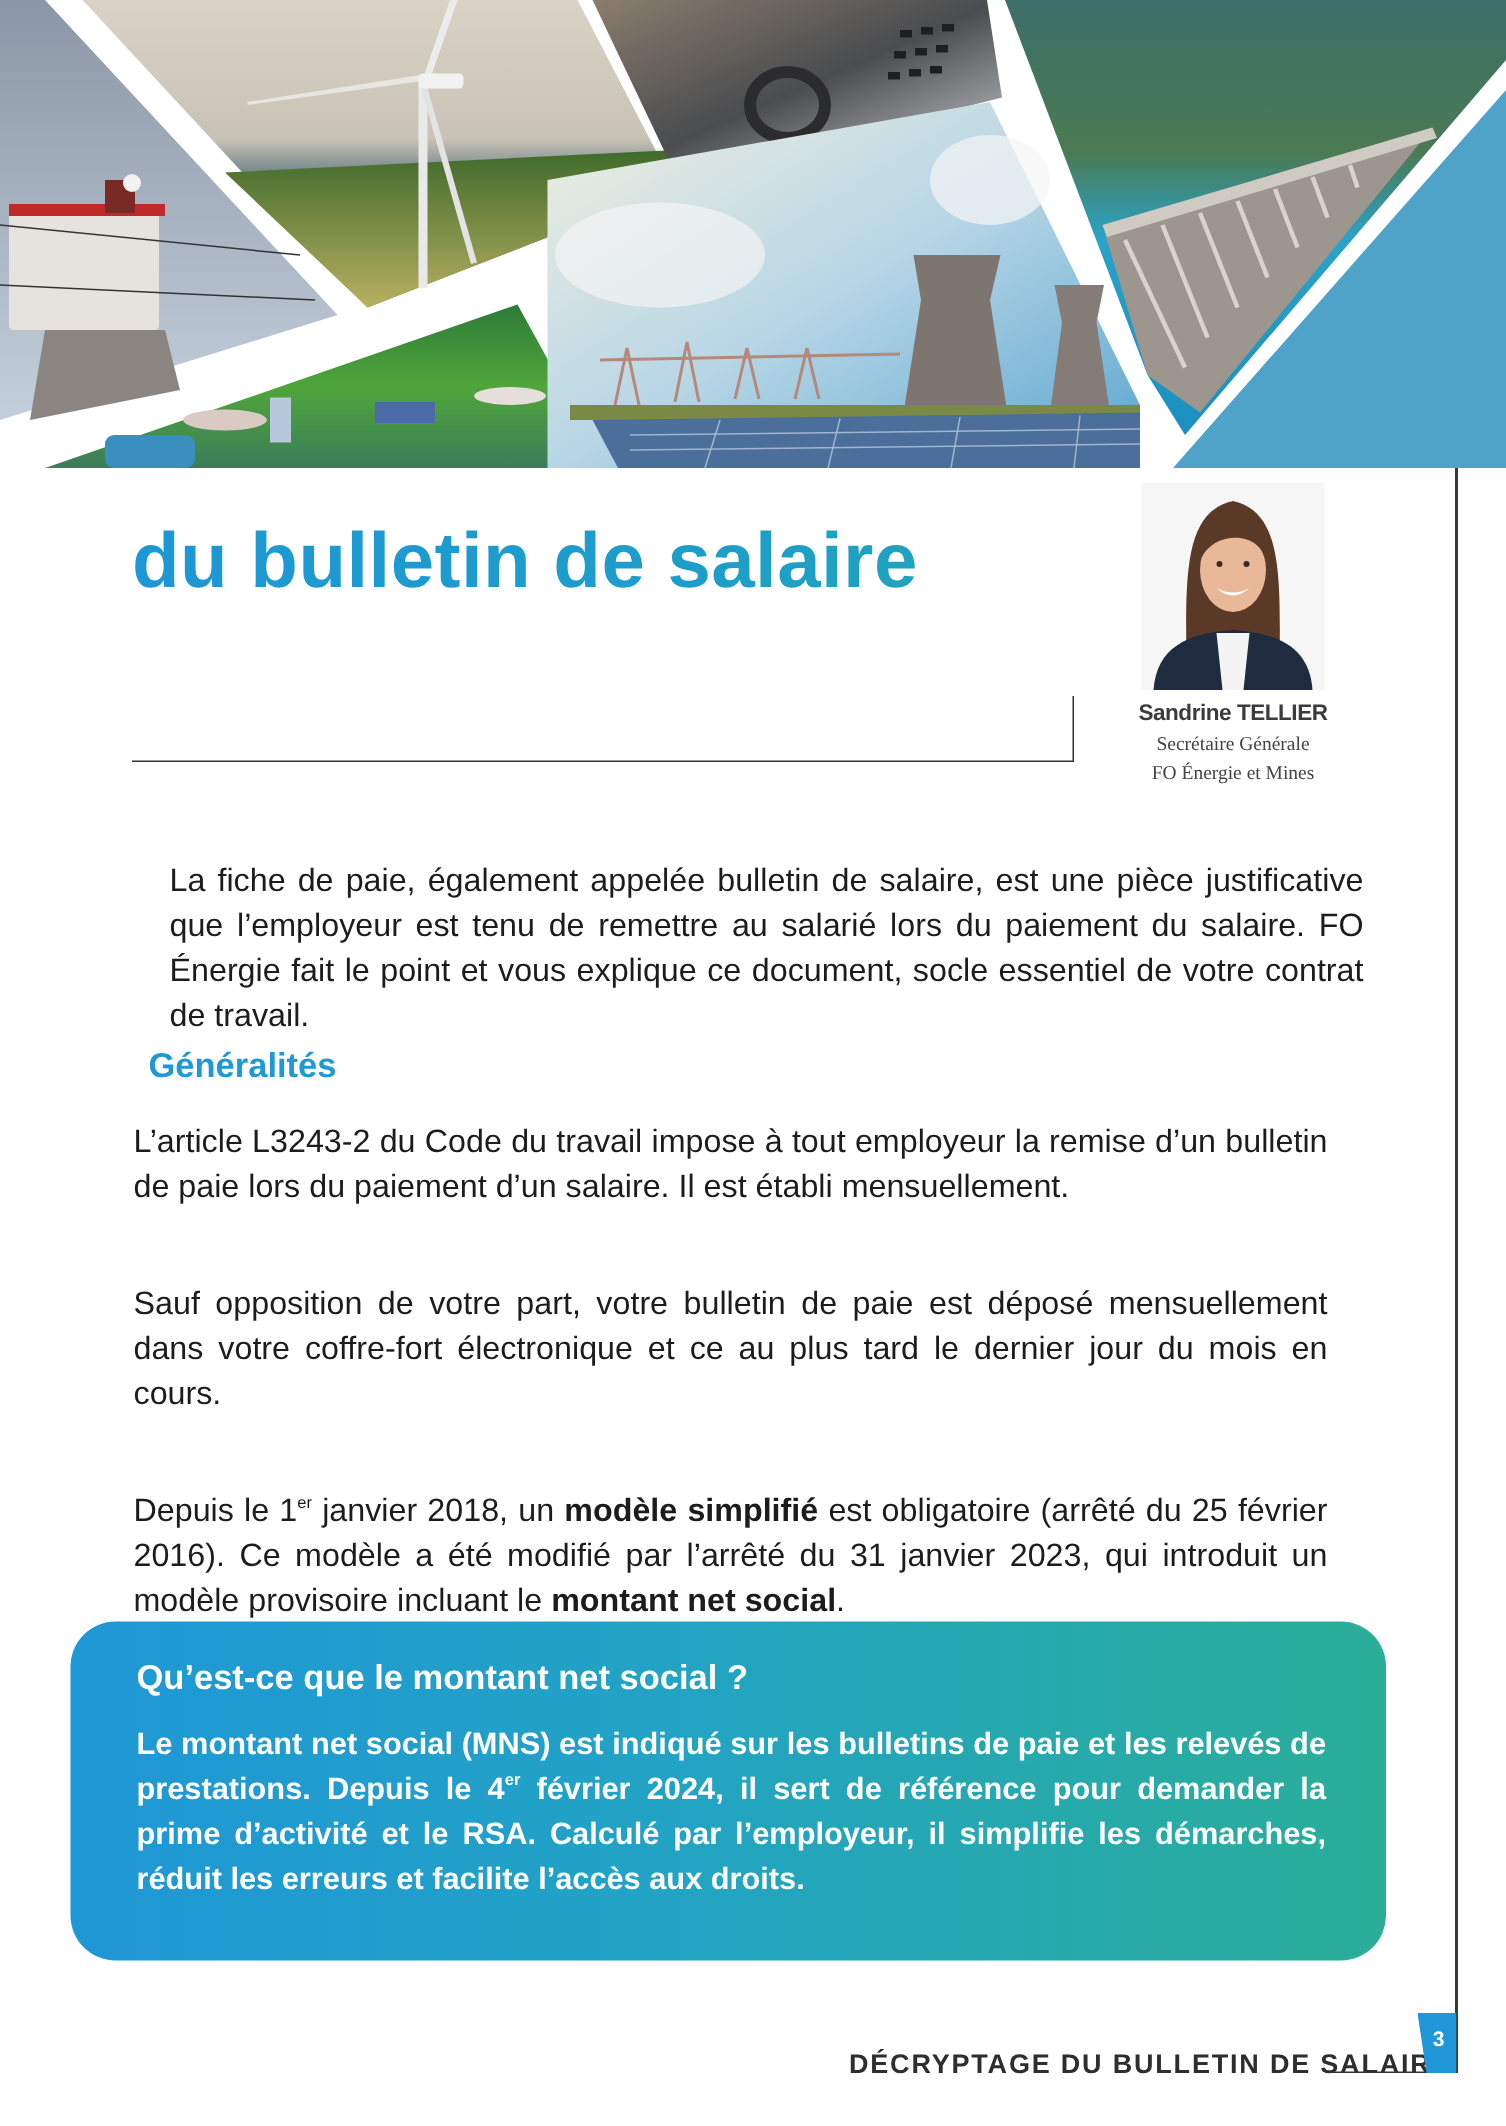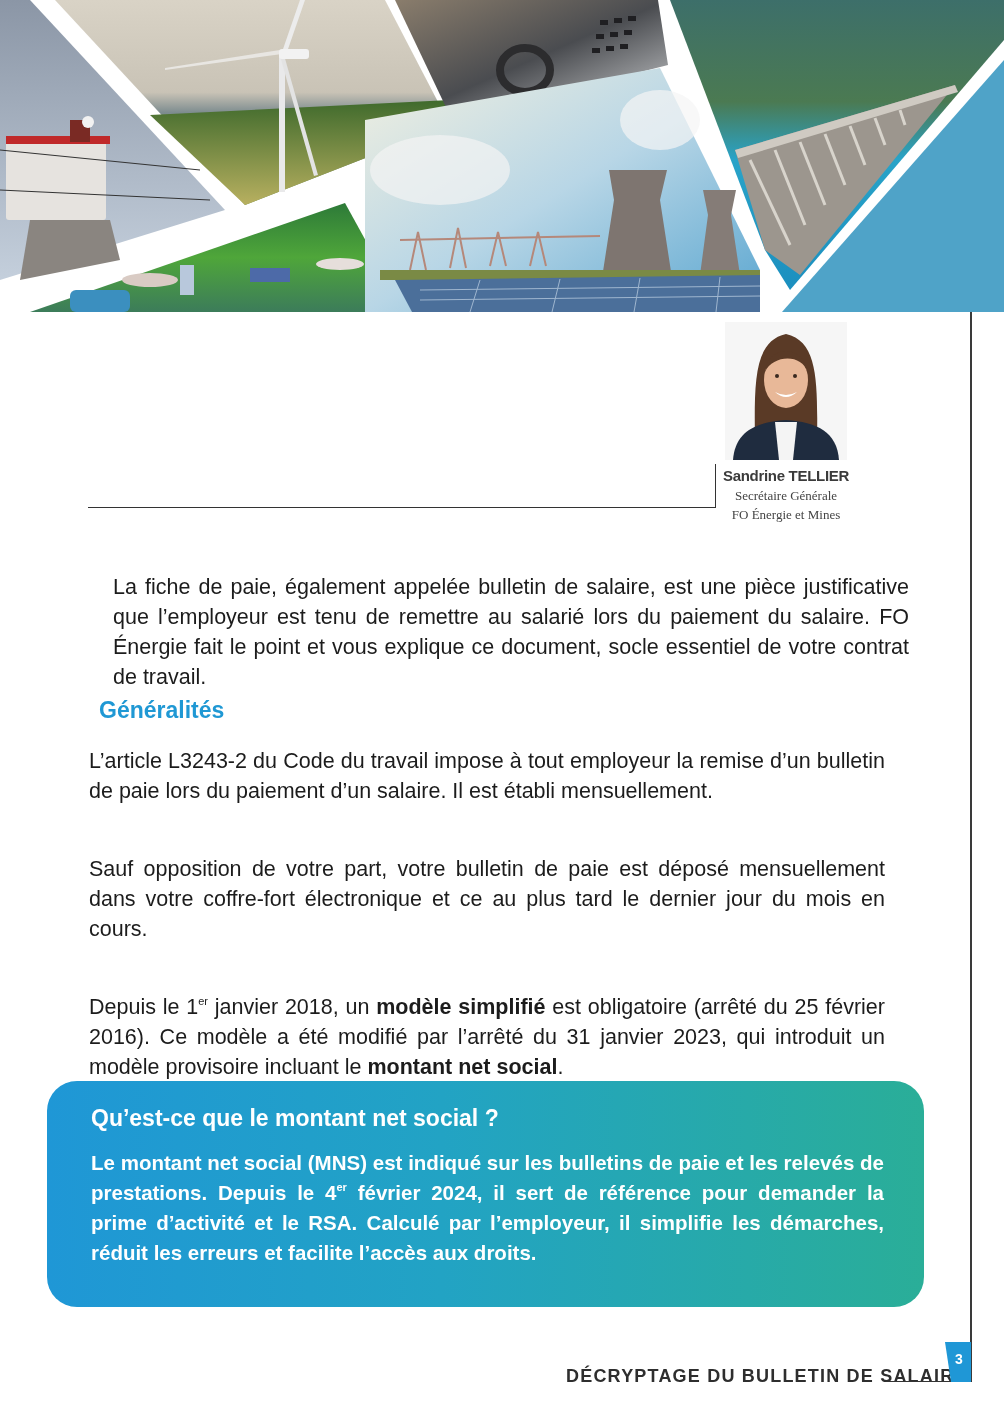--- a/index.html
+++ b/index.html
@@ -17,21 +17,21 @@
   .title { position: absolute; left: 88px; top: 340px; width: 640px;
            font-family: "Liberation Sans", sans-serif; font-weight: 700;
            font-size: 52px; line-height: 68px; letter-spacing: 0.3px;
            background: linear-gradient(90deg, #1d97d6 0%, #1d9ec9 60%, #20a7b3 100%);
            -webkit-background-clip: text; background-clip: text; color: transparent; }
   .title span { display: block; }
   .title-rule-h { position: absolute; left: 88px; top: 507px; width: 628px; height: 1px; background: #333; }
   .title-rule-v { position: absolute; left: 715px; top: 464px; width: 1px; height: 44px; background: #333; }
 
   
-  .author { position: absolute; left: 716px; top: 322px; width: 140px; text-align: center; }
+  .author { position: absolute; left: 752px; top: 322px; width: 140px; text-align: center; }
   .author-photo { width: 122px; height: 138px; margin: 0 auto 6px auto; position: relative; overflow: hidden; background: #f7f7f7; }
   .author-name { font-family: "Liberation Sans", sans-serif; font-weight: 700; font-size: 15px; color: #3b3b3b; letter-spacing: -0.3px; line-height: 20px; }
   .author-role, .author-org { font-family: Liberation Serif, serif; font-size: 13px; color: #444; line-height: 19px; }
 
   
   .body-text { position: absolute; left: 89px; width: 796px;
                font-family: "Liberation Sans", sans-serif; font-size: 21.5px; line-height: 30px;
                color: #1c1c1c; text-align: justify; text-align-last: left; }
   .intro { top: 572px; margin-left: 24px; }
   .section-heading { position: absolute; left: 99px; top: 697px;
@@ -178,20 +178,21 @@
         <line x1="560" y1="279" x2="552" y2="312"></line>
       <line x1="640" y1="278" x2="634" y2="312"></line>
         <line x1="720" y1="277" x2="716" y2="312"></line>
     </g>
   </svg>
 </div>
 
 <div class="right-rule"></div>
 
 <h1 class="title">
+  <span>du bulletin de salaire</span>
 </h1>
 <div class="title-rule-h"></div>
 <div class="title-rule-v"></div>
 
 <div class="author">
   <div class="author-photo">
     <svg viewBox="0 0 122 138" width="122" height="138" xmlns="http://www.w3.org/2000/svg">
       <rect width="122" height="138" fill="#f6f6f6"></rect>
       <path d="M30,138 C30,70 25,20 61,12 C97,20 92,70 92,138 Z" fill="#5a3a26"></path>
       <path d="M8,138 C10,110 30,100 61,98 C92,100 112,110 114,138 Z" fill="#1f2c3f"></path>

